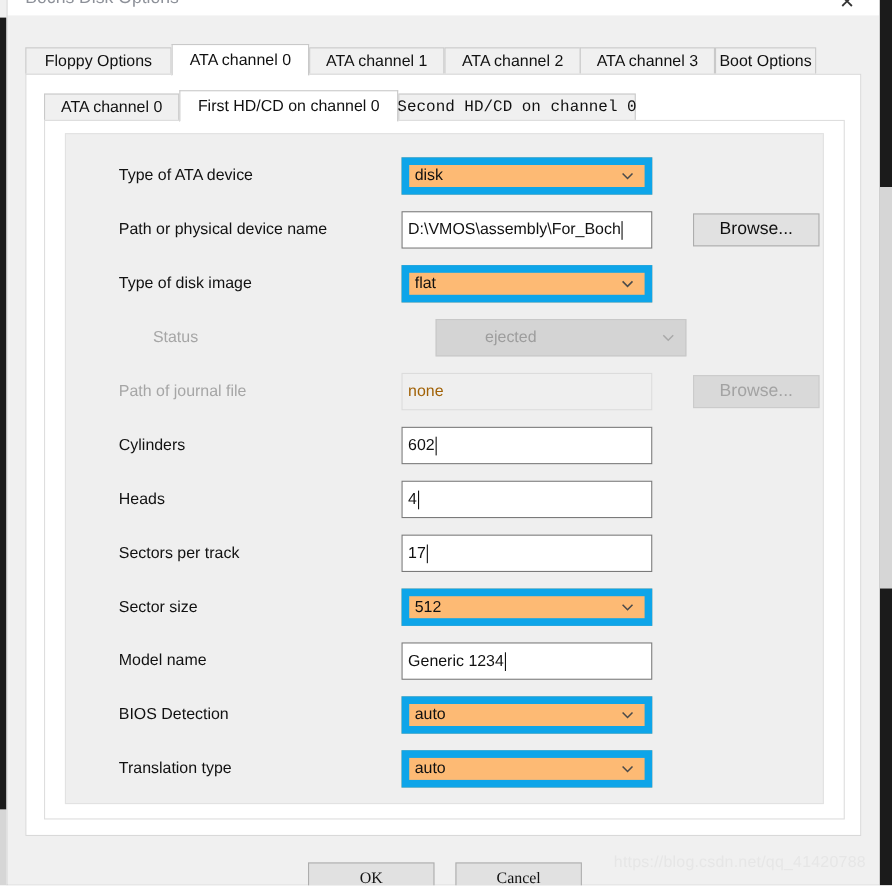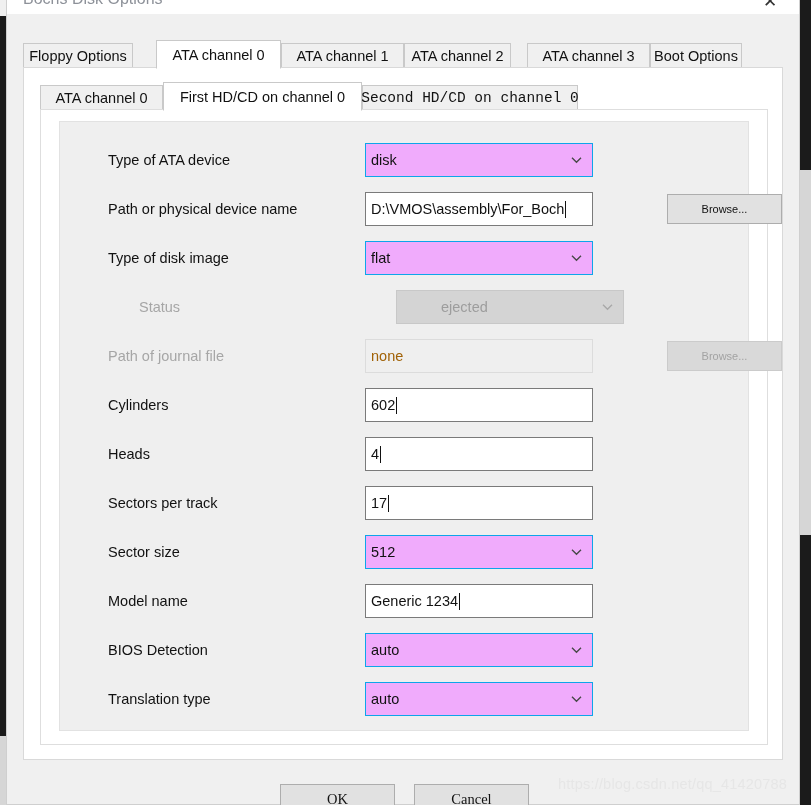--- a/index.html
+++ b/index.html
@@ -199,22 +199,22 @@
     overflow: hidden;
     white-space: nowrap;
     flex: none;
   }
   .field.text.disabled {
     background: #efefef;
     border: 1px solid #dcdcdc;
     color: #a16207;
   }
   .field.combo {
-    background: #f0abfc;
-    border: 1px solid #0ea5e9;
+    background: #fdba74;
+    border: 7px solid #0ea5e9;
     padding-left: 5px;
     justify-content: flex-start;
   }
   .field.combo.disabled {
     background: #d4d4d4;
     border: 1px solid #c8c8c8;
     color: #9d9d9d;
     padding-left: 44px;
   }
   .chev {
@@ -232,24 +232,23 @@
     left: 570px;
     top: 2px;
     width: 115px;
     height: 30px;
     background: #e1e1e1;
     border: 1px solid #adadad;
     box-sizing: border-box;
     display: flex;
     align-items: center;
     justify-content: center;
-    font-size: 11px;
+    font-size: 16px;
     color: #111;
     cursor: default;
-    margin-left: 37px;
   }
   .browse-btn.disabled {
     background: #d9d9d9;
     border-color: #cbcbcb;
     color: #a3a3a3;
   }
 
   
   .btnbar {
     position: absolute;
@@ -301,30 +300,30 @@
   <div class="window">
 
     <div class="titlebar">
       <div class="title-text">Bochs Disk Options</div>
       <div class="close-btn">✕</div>
     </div>
 
     <div class="client">
 
       <div class="tabstrip-outer">
-          <div class="tab" style="left: 0px; width: 110px;">
+          <div class="tab" style="left: 0px; width: 133px;">
             <span>Floppy Options</span>
           </div>
           <div class="tab active" style="left: 133px; width: 125px;">
             <span>ATA channel 0</span>
           </div>
           <div class="tab" style="left: 258px; width: 123px;">
             <span>ATA channel 1</span>
           </div>
-          <div class="tab" style="left: 381px; width: 107px;">
+          <div class="tab" style="left: 381px; width: 124px;">
             <span>ATA channel 2</span>
           </div>
           <div class="tab" style="left: 504px; width: 123px;">
             <span>ATA channel 3</span>
           </div>
           <div class="tab" style="left: 627px; width: 92px;">
             <span>Boot Options</span>
           </div>
         </div>
 

